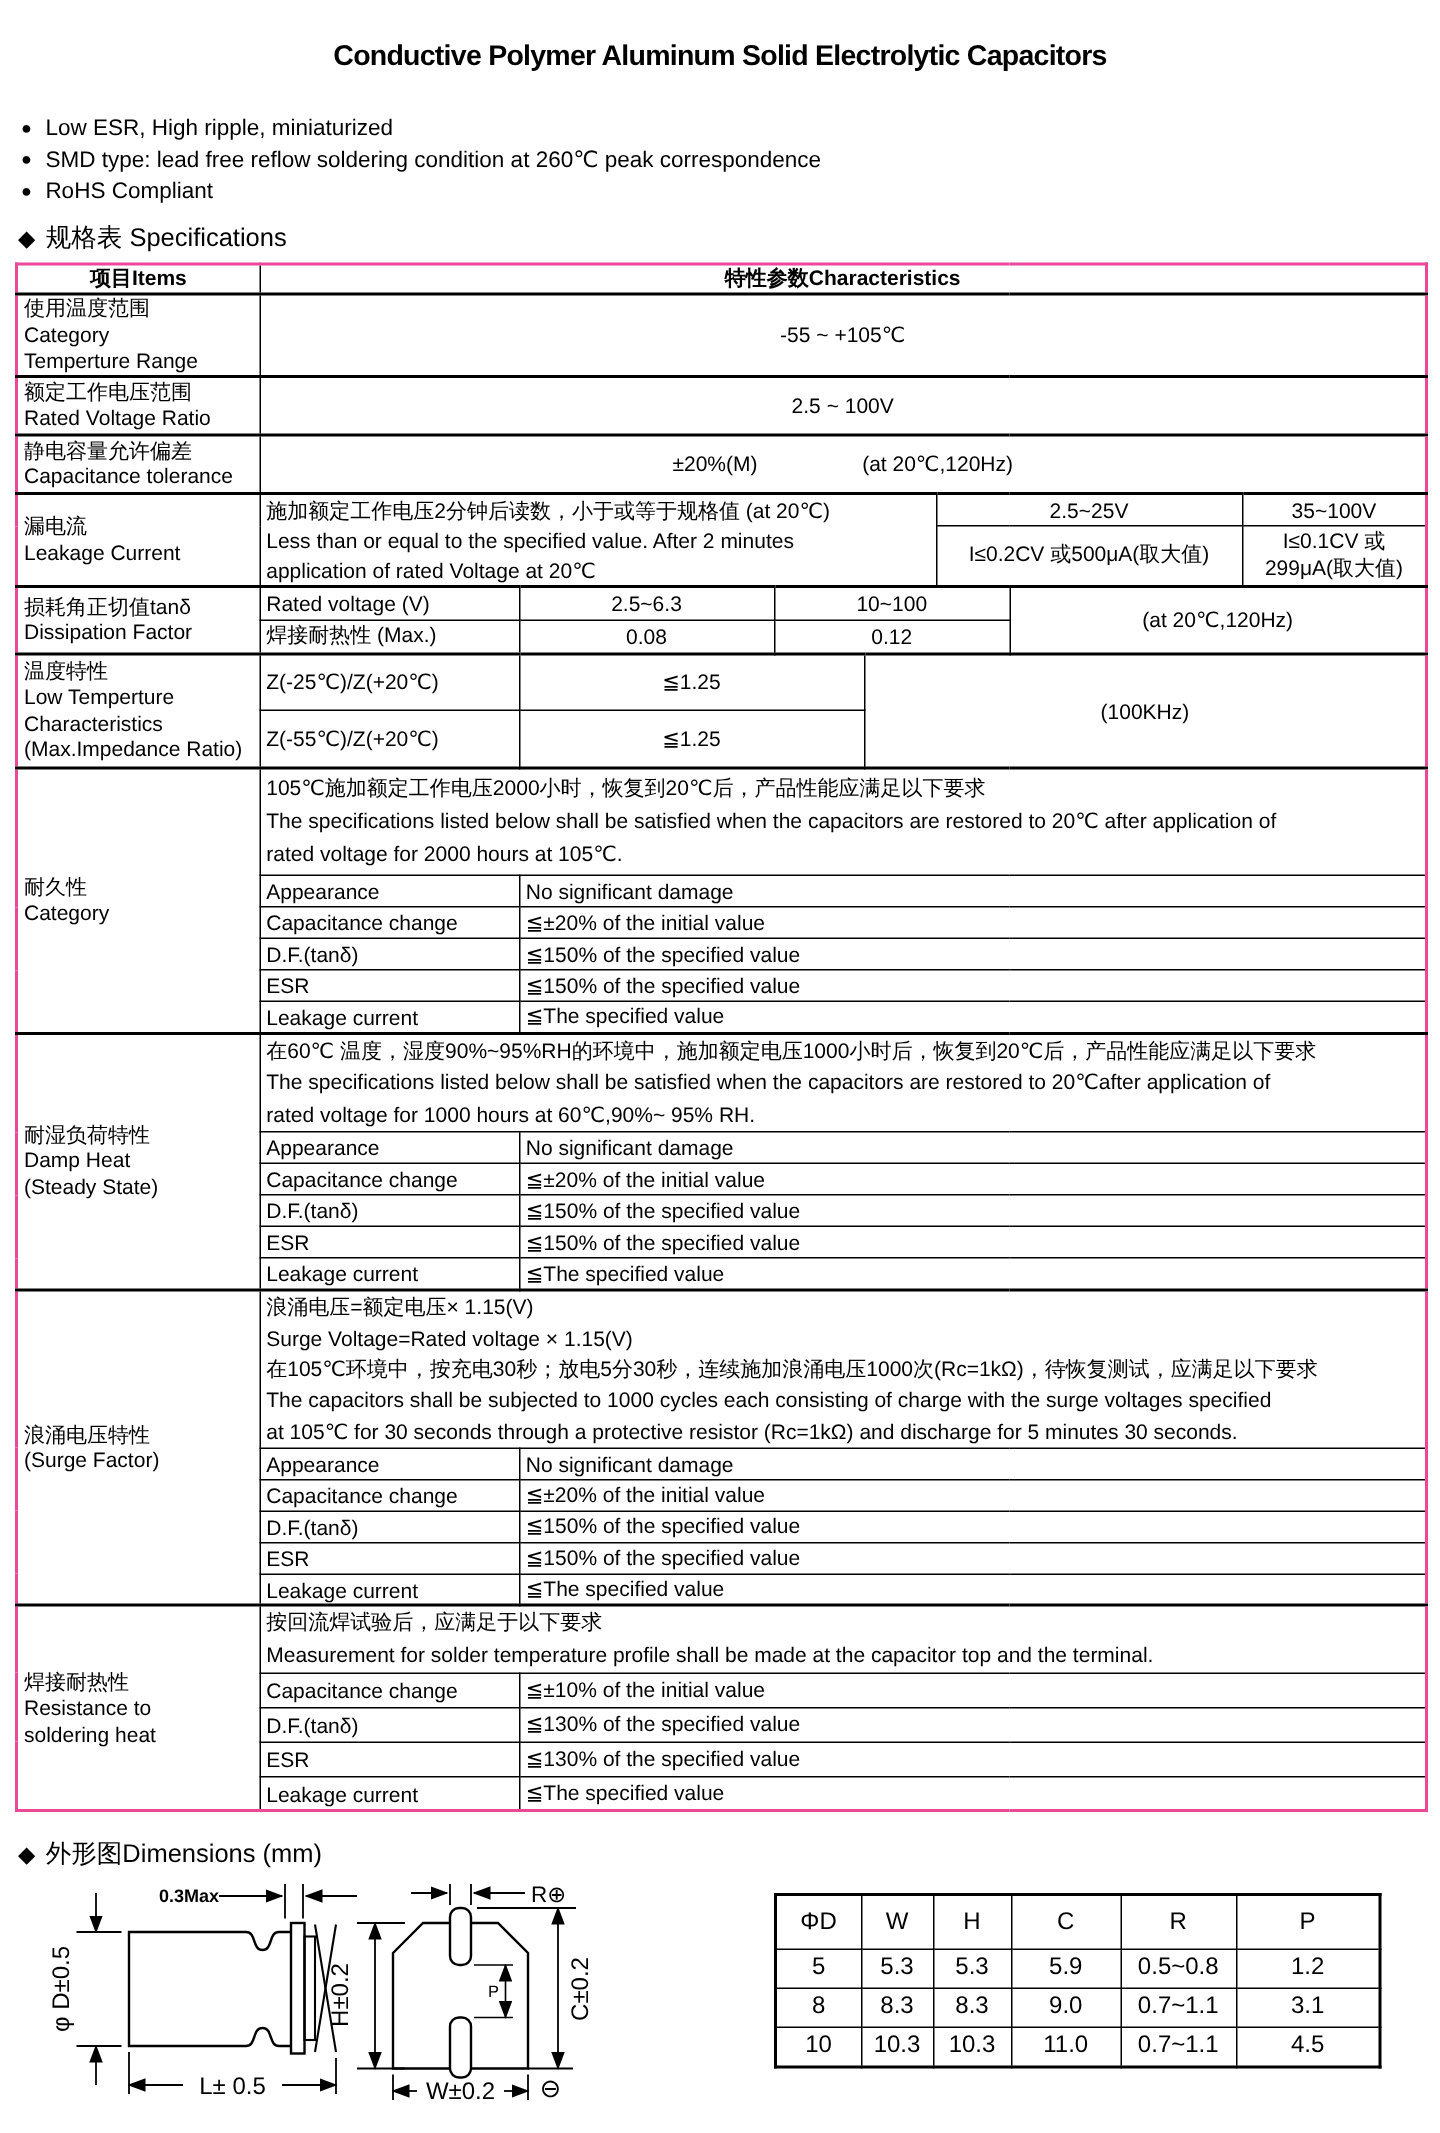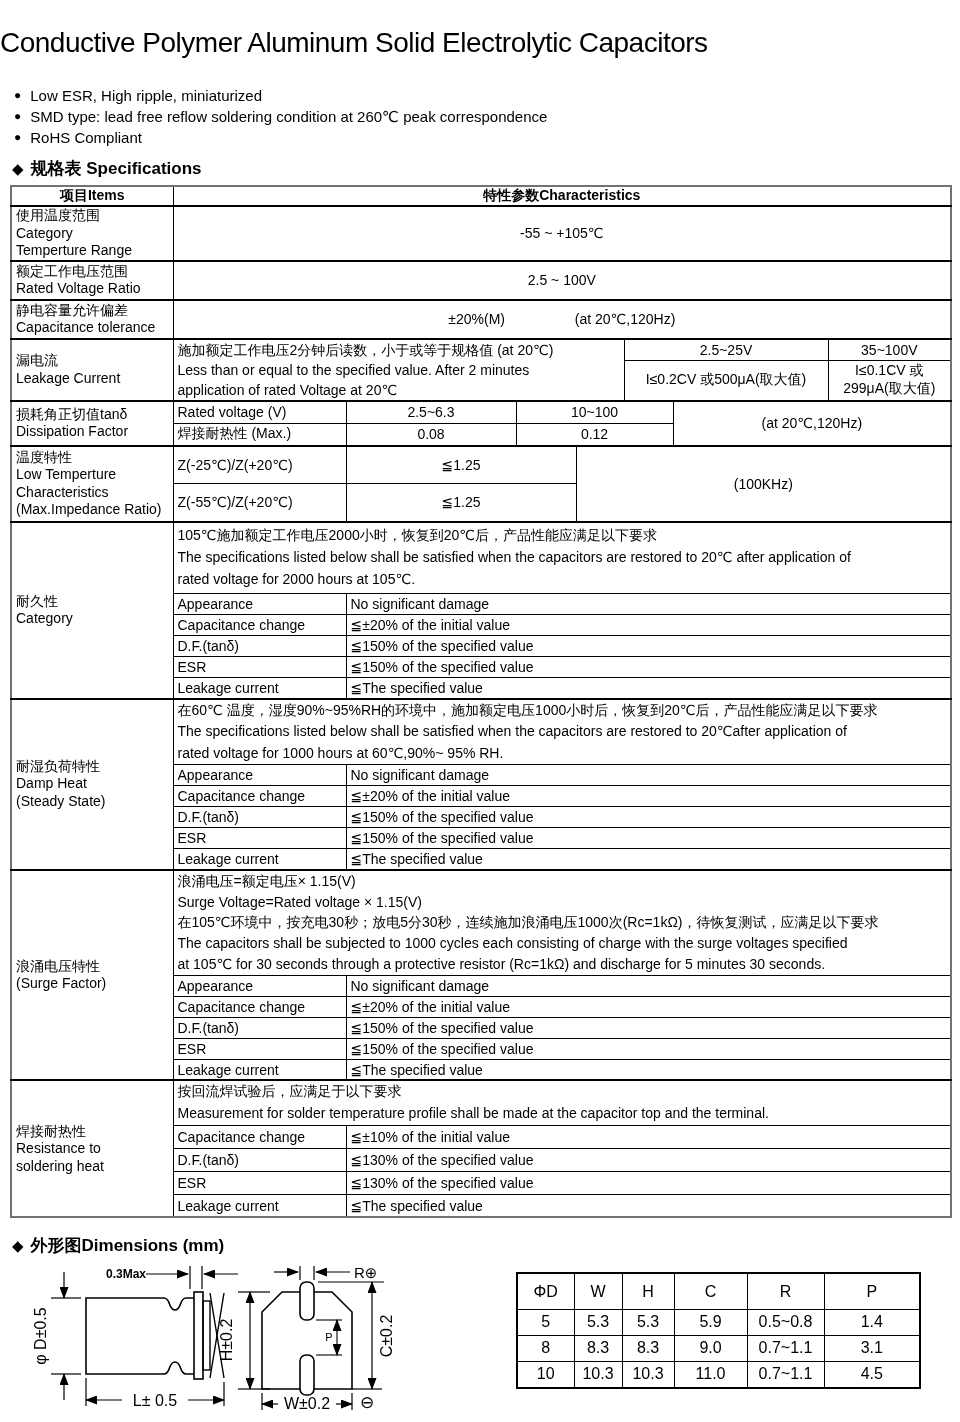--- a/index.html
+++ b/index.html
@@ -1,28 +1,28 @@
 <!DOCTYPE html>
 <html><head>
 <meta charset="utf-8">
 <style>
   html,body{margin:0;padding:0}
   body{
     width:960px;height:1422px;background:#fff;color:#000;
     font-family:"Liberation Sans","DejaVu Sans",sans-serif;
     position:relative;overflow:hidden;
   }
-  .title{margin-top:27px;font-size:28px;font-weight:normal;letter-spacing:-0.5px}
+  .title{margin-top:27px;text-align:center;font-size:19px;font-weight:bold;letter-spacing:-0.5px}
   .bullets{margin:26px 0 0 14px;font-size:15px}
   .bullet-line{display:flex;align-items:center;gap:9px;line-height:21px}
   .bullet-ic{font-size:12px}
-  .sec-heading{margin:9px 0 5px 12px;font-size:17px;font-weight:bold}
+  .sec-heading{margin:9px 0 5px 12px;font-size:17px;font-weight:normal}
   .sec-heading .di{margin-right:7px;font-size:15px}
 
-  table.spec{border-collapse:collapse;margin-left:10px;width:940px;table-layout:fixed;border:2px solid #737373}
+  table.spec{border-collapse:collapse;margin-left:10px;width:940px;table-layout:fixed;border:2px solid #ec4899}
   table.spec td{border:1px solid #000;font-size:14px;padding:0 4px;overflow:hidden;vertical-align:middle}
   table.spec tr.sec > td{border-top-width:2px}
   .b{font-weight:bold}
   .ctr{text-align:center}
   .fs15{font-size:15px}
   .item{font-size:14.5px;line-height:17.5px;padding:2px 3px}
   .pre{white-space:pre-line}
   .pad9{padding-left:9px}
   .val{padding-left:30px}
   .intro{line-height:21.6px;padding:2px 7px;vertical-align:top}
@@ -359,21 +359,21 @@
       <td>C</td>
       <td>R</td>
       <td>P</td>
     </tr>
     <tr>
       <td>5</td>
       <td>5.3</td>
       <td>5.3</td>
       <td>5.9</td>
       <td>0.5~0.8</td>
-      <td>1.4</td>
+      <td>1.2</td>
     </tr>
     <tr>
       <td>8</td>
       <td>8.3</td>
       <td>8.3</td>
       <td>9.0</td>
       <td>0.7~1.1</td>
       <td>3.1</td>
     </tr>
     <tr>

